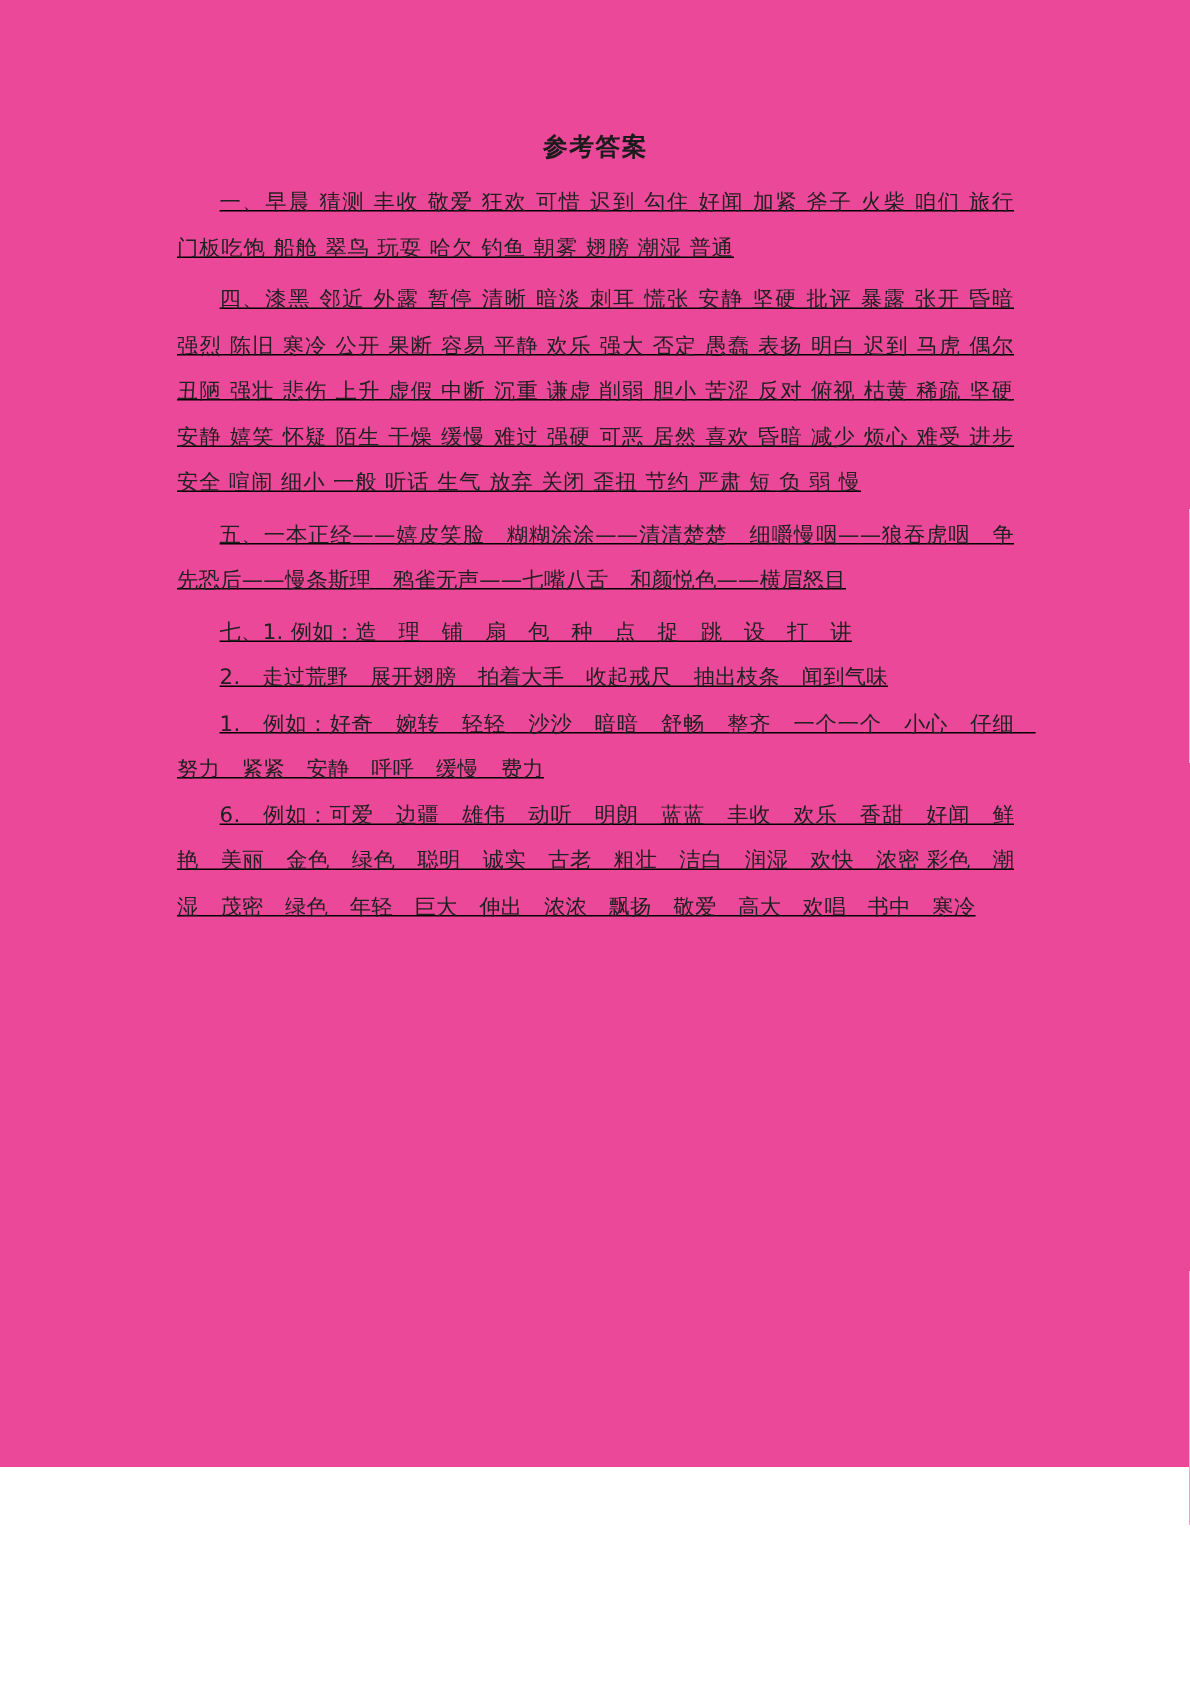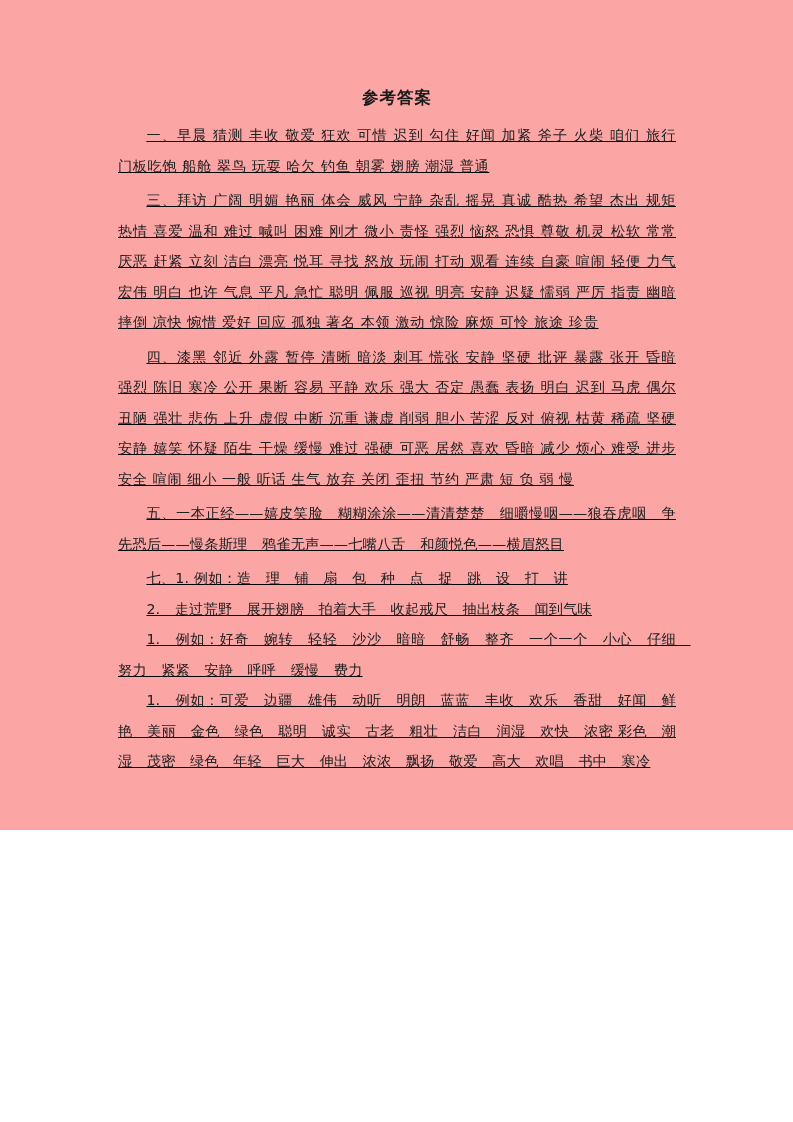--- a/index.html
+++ b/index.html
@@ -7,22 +7,22 @@
     margin: 0;
     padding: 0;
     background: #ffffff;
   }
   body {
     font-family: "DejaVu Sans", "Liberation Sans", sans-serif;
   }
   .page {
     position: relative;
     width: 793px;
-    height: 830px;
-    background: #fca5a5;
+    height: 978px;
+    background: #ec4899;
     overflow: hidden;
     box-sizing: border-box;
   }
   .sheet {
     position: absolute;
     left: 118px;
     top: 86px;
     width: 558px;
   }
   .doc-title {
@@ -75,34 +75,31 @@
 <div class="page">
   <div class="sheet">
 
     <h1 class="doc-title">参考答案</h1>
 
     <div class="block">
       <p class="para indent spread">一、早晨 猜测 丰收 敬爱 狂欢 可惜 迟到 勾住 好闻 加紧 斧子 火柴 咱们 旅行 门板吃饱 船舱 翠鸟 玩耍 哈欠 钓鱼 朝雾 翅膀 潮湿 普通</p>
     </div>
 
 
-    <div class="block">
-      <p class="para indent spread">三、拜访 广阔 明媚 艳丽 体会 威风 宁静 杂乱 摇晃 真诚 酷热 希望 杰出 规矩 热情 喜爱 温和 难过 喊叫 困难 刚才 微小 责怪 强烈 恼怒 恐惧 尊敬 机灵 松软 常常 厌恶 赶紧 立刻 洁白 漂亮 悦耳 寻找 怒放 玩闹 打动 观看 连续 自豪 喧闹 轻便 力气 宏伟 明白 也许 气息 平凡 急忙 聪明 佩服 巡视 明亮 安静 迟疑 懦弱 严厉 指责 幽暗 摔倒 凉快 惋惜 爱好 回应 孤独 著名 本领 激动 惊险 麻烦 可怜 旅途 珍贵</p>
-    </div>
 
     <div class="block">
       <p class="para indent spread">四、漆黑 邻近 外露 暂停 清晰 暗淡 刺耳 慌张 安静 坚硬 批评 暴露 张开 昏暗 强烈 陈旧 寒冷 公开 果断 容易 平静 欢乐 强大 否定 愚蠢 表扬 明白 迟到 马虎 偶尔 丑陋 强壮 悲伤 上升 虚假 中断 沉重 谦虚 削弱 胆小 苦涩 反对 俯视 枯黄 稀疏 坚硬 安静 嬉笑 怀疑 陌生 干燥 缓慢 难过 强硬 可恶 居然 喜欢 昏暗 减少 烦心 难受 进步 安全 喧闹 细小 一般 听话 生气 放弃 关闭 歪扭 节约 严肃 短 负 弱 慢</p>
     </div>
 
     <div class="block">
       <p class="para indent tight-just">五、一本正经——嬉皮笑脸　糊糊涂涂——清清楚楚　细嚼慢咽——狼吞虎咽　争先恐后——慢条斯理　鸦雀无声——七嘴八舌　和颜悦色——横眉怒目</p>
     </div>
 
 
     <div class="block">
       <p class="para indent tight">七、1. 例如：造　理　铺　扇　包　种　点　捉　跳　设　打　讲</p>
       <p class="para indent tight">2.　走过荒野　展开翅膀　拍着大手　收起戒尺　抽出枝条　闻到气味</p>
       <p class="para indent tight-just">1.　例如：好奇　婉转　轻轻　沙沙　暗暗　舒畅　整齐　一个一个　小心　仔细　努力　紧紧　安静　呼呼　缓慢　费力</p>
-      <p class="para indent tight-just">1.　例如：可爱　边疆　雄伟　动听　明朗　蓝蓝　丰收　欢乐　香甜　好闻　鲜艳　美丽　金色　绿色　聪明　诚实　古老　粗壮　洁白　润湿　欢快　浓密 彩色　潮湿　茂密　绿色　年轻　巨大　伸出　浓浓　飘扬　敬爱　高大　欢唱　书中　寒冷</p>
+      <p class="para indent tight-just">6.　例如：可爱　边疆　雄伟　动听　明朗　蓝蓝　丰收　欢乐　香甜　好闻　鲜艳　美丽　金色　绿色　聪明　诚实　古老　粗壮　洁白　润湿　欢快　浓密 彩色　潮湿　茂密　绿色　年轻　巨大　伸出　浓浓　飘扬　敬爱　高大　欢唱　书中　寒冷</p>
     </div>
 
   </div>
 </div>
 
 </body></html>

